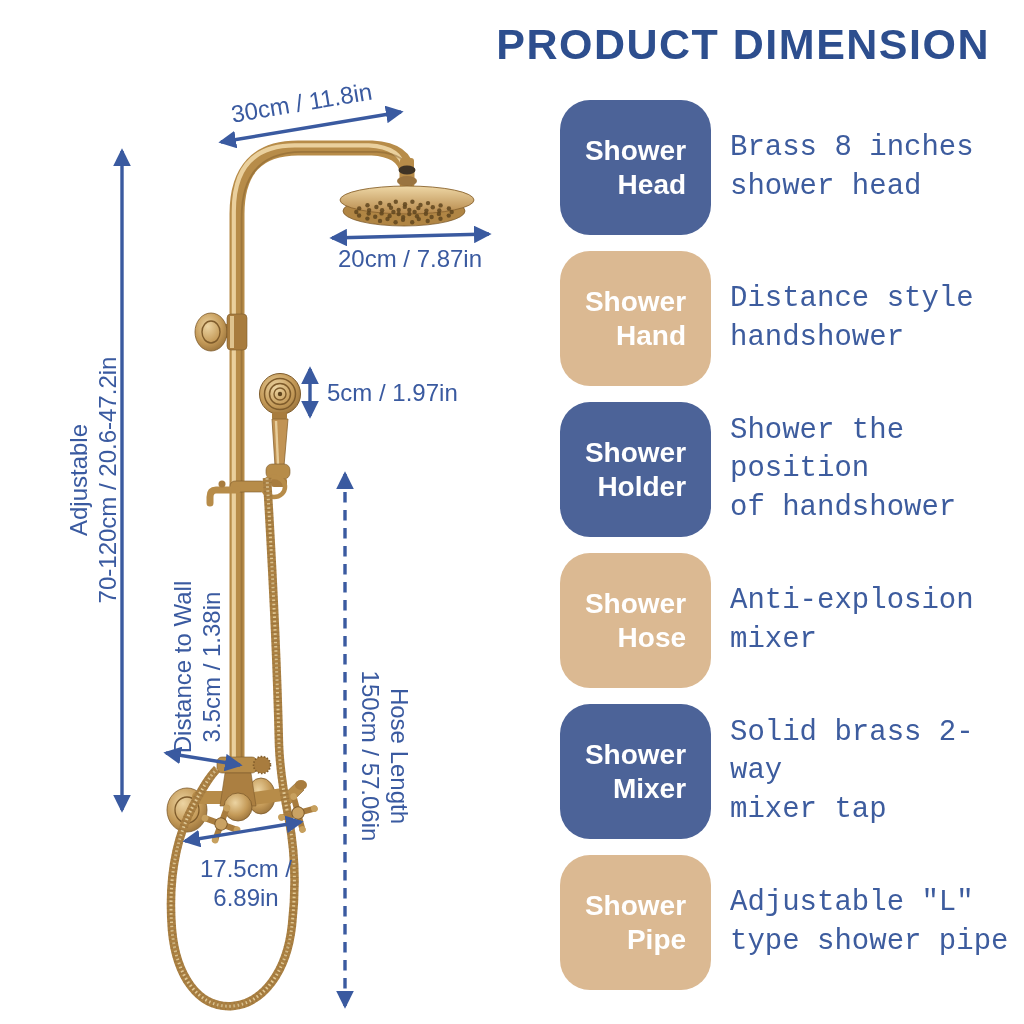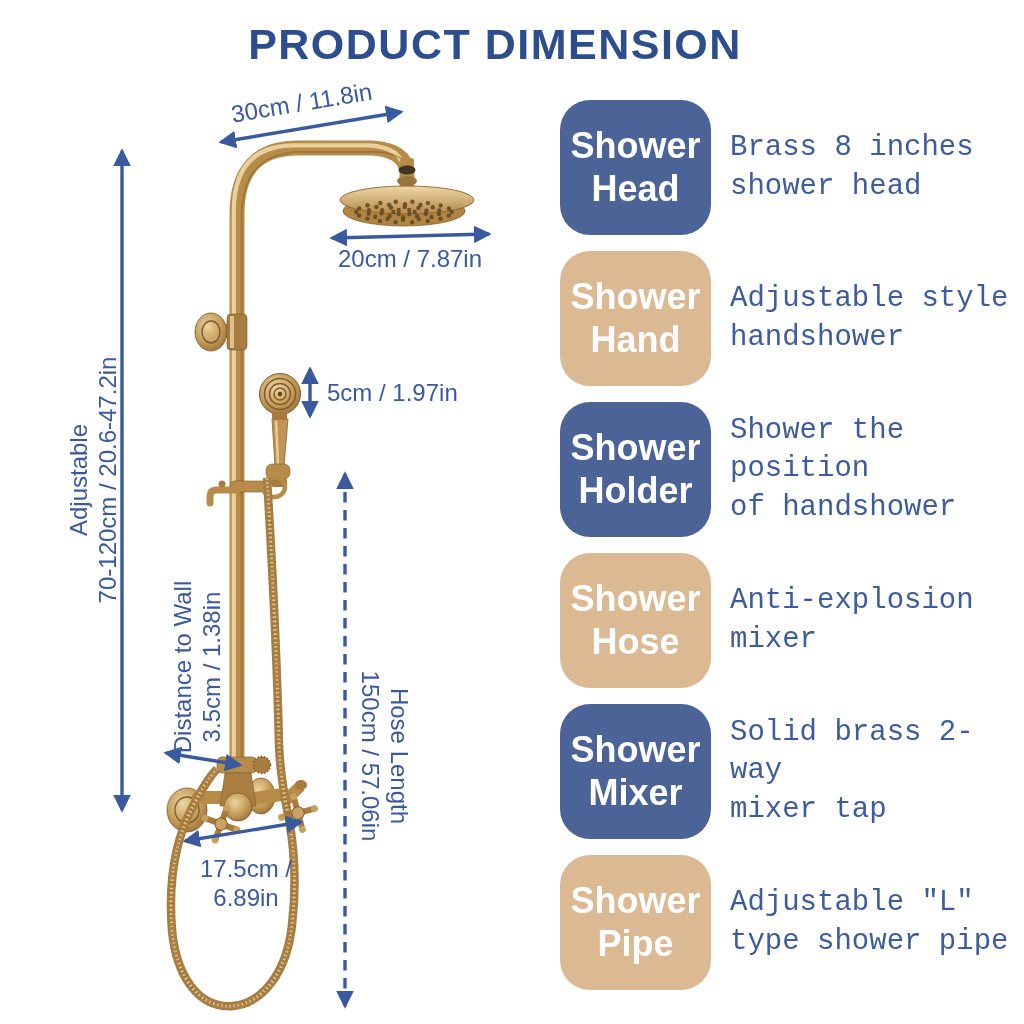--- a/index.html
+++ b/index.html
@@ -1,25 +1,25 @@
 <!DOCTYPE html>
 <html><head>
 <meta charset="utf-8">
 <style>
   html,body{margin:0;padding:0;background:#ffffff;}
   .page{position:relative;width:1024px;height:1024px;background:#ffffff;overflow:hidden;
         font-family:"Liberation Sans", sans-serif;}
-  .title{position:absolute;top:20px;left:0;width:990px;text-align:center;
+  .title{position:absolute;top:20px;left:0;width:990px;text-align:right;
          font-size:43px;font-weight:bold;letter-spacing:1.5px;color:#2d4e8e;margin:0;}
   .diagram-svg{position:absolute;left:0;top:0;}
   .features{position:absolute;left:560px;top:100px;display:flex;flex-direction:column;gap:16px;}
   .feature-row{display:flex;align-items:center;gap:19px;height:135px;}
   .feature-box{width:151px;height:135px;border-radius:30px;color:#ffffff;
-               font-weight:bold;font-size:36px;line-height:1.18;display:flex;align-items:center;
-               justify-content:center;text-align:center;white-space:pre-line;flex:none;}
+               font-weight:bold;font-size:28px;line-height:1.18;display:flex;align-items:center;
+               justify-content:center;text-align:right;white-space:pre-line;flex:none;}
   .feature-box.blue{background:#4c6398;}
   .feature-box.tan{background:#dbb992;}
   .feature-desc{width:285px;font-size:29px;line-height:1.32;color:#3d5c9e;white-space:pre-line;font-family:Liberation Mono, monospace;}
   .dim{font-size:24px;fill:#3a5aa0;}
   .dim-line{stroke:#3a5aa0;stroke-width:3.4;fill:none;}
 </style>
 </head>
 <body>
 
 <div class="page">
@@ -211,21 +211,21 @@
   <div class="features">
     <div class="feature-row">
       <div class="feature-box blue">Shower
 Head</div>
       <div class="feature-desc">Brass 8 inches
 shower head</div>
     </div>
     <div class="feature-row">
       <div class="feature-box tan">Shower
 Hand</div>
-      <div class="feature-desc">Adjustable style
+      <div class="feature-desc">Distance style
 handshower</div>
     </div>
     <div class="feature-row">
       <div class="feature-box blue">Shower
 Holder</div>
       <div class="feature-desc">Shower the position
 of handshower</div>
     </div>
     <div class="feature-row">
       <div class="feature-box tan">Shower

